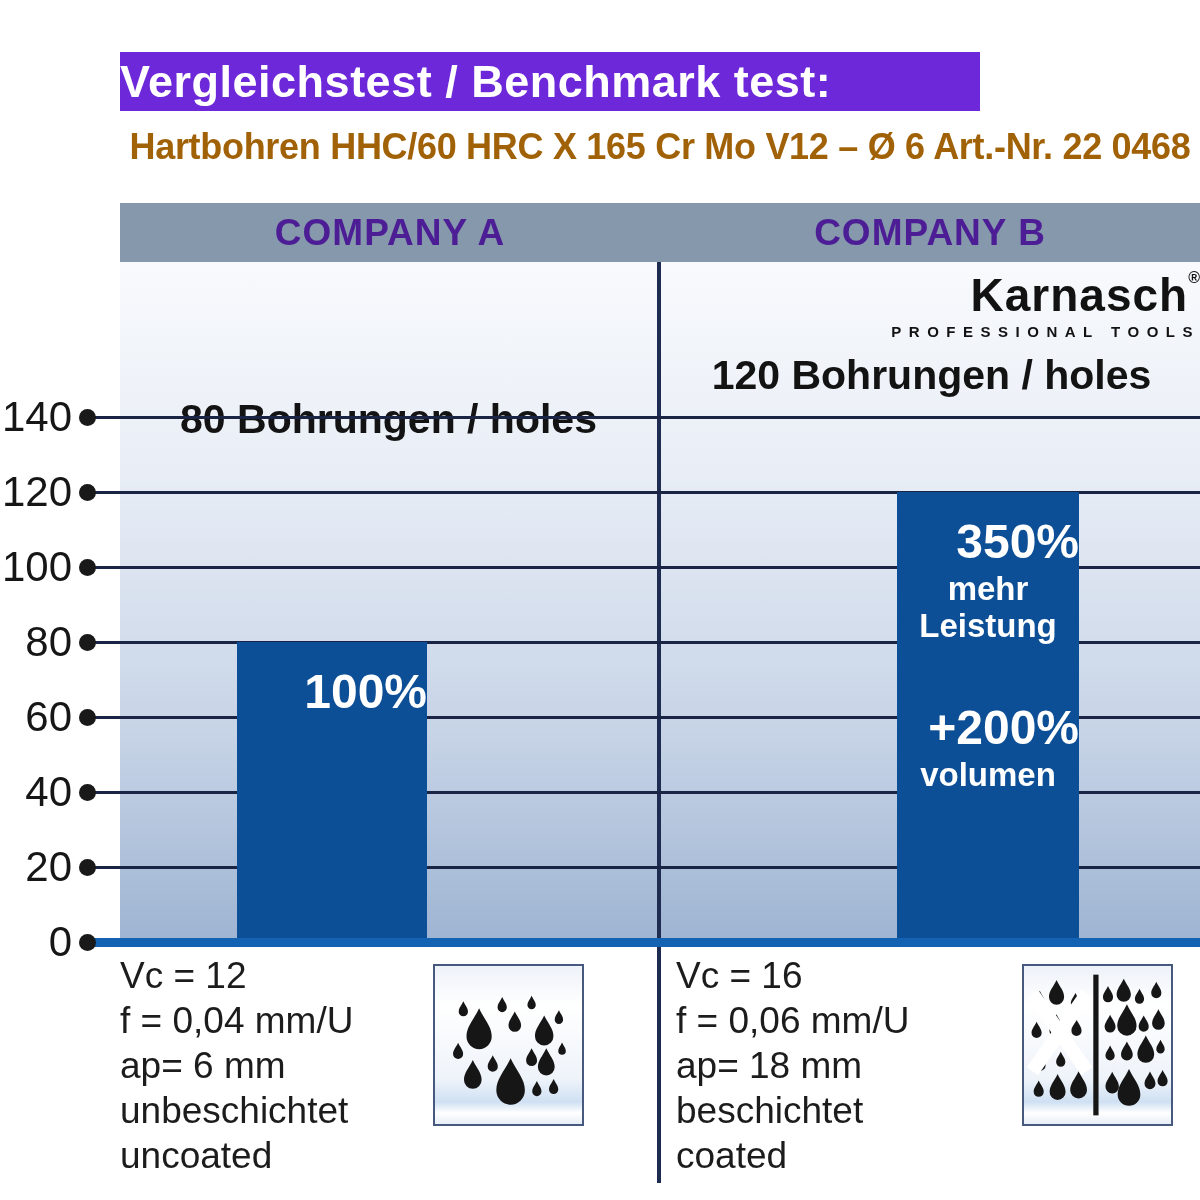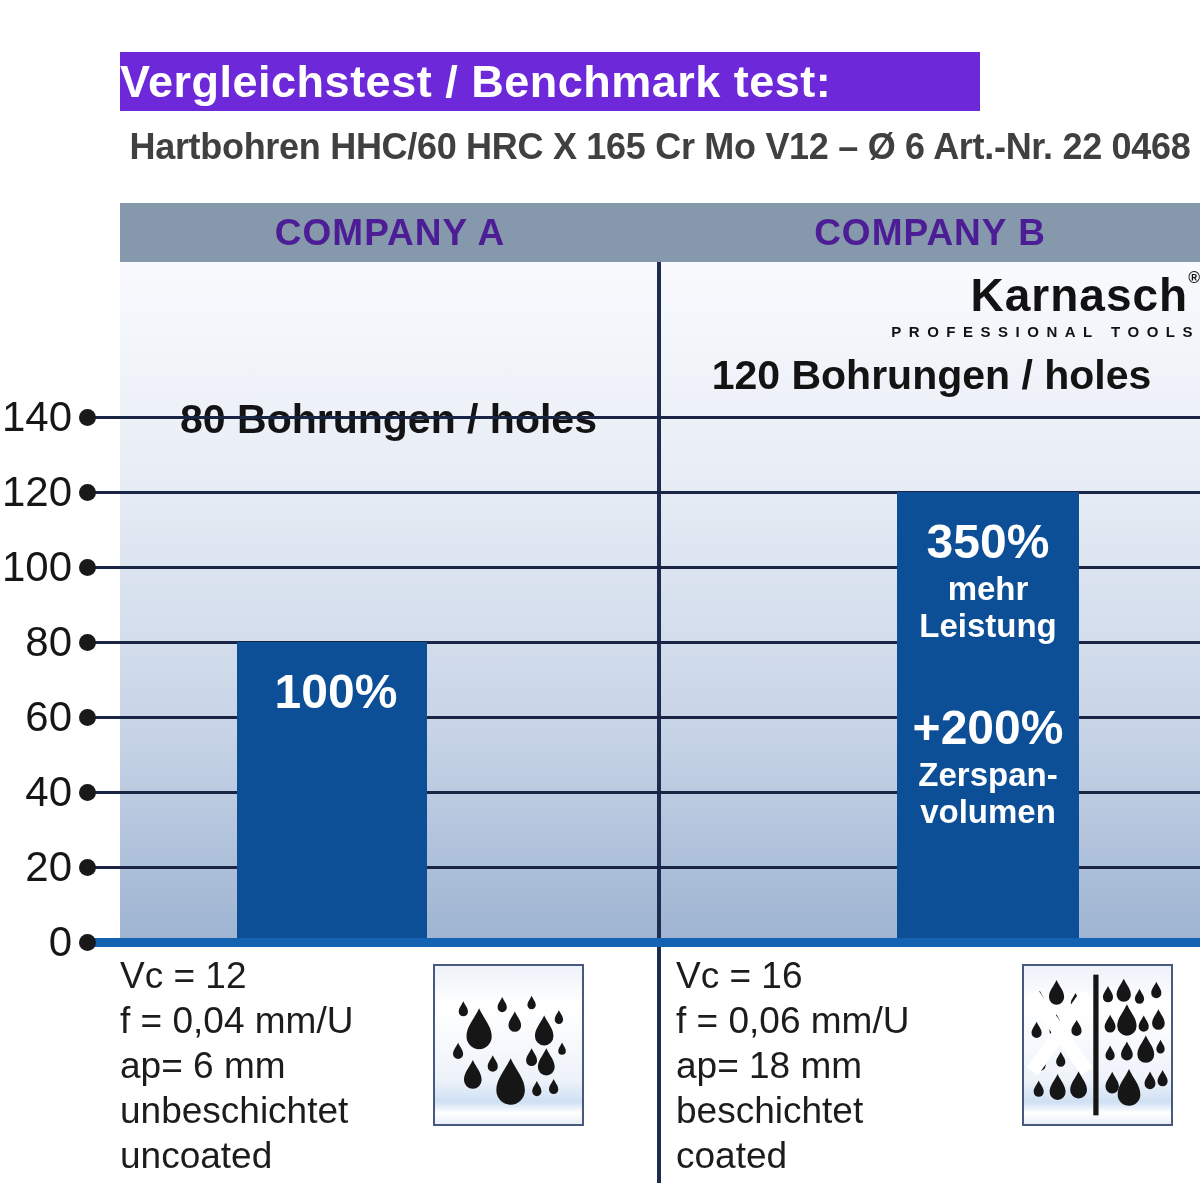--- a/index.html
+++ b/index.html
@@ -4,21 +4,21 @@
 <style>
   html,body{margin:0;padding:0;background:#fff;}
   .page{position:relative;width:1200px;height:1200px;background:#ffffff;overflow:hidden;
         font-family:"Liberation Sans","DejaVu Sans",sans-serif;color:#1a1a1a;}
 
   
   .title-bar{position:absolute;left:120px;top:52px;width:860px;height:59px;background:#6d28d9;
              display:flex;align-items:center;
              color:#ffffff;font-size:45px;font-weight:700;letter-spacing:.5px;}
   .subtitle{position:absolute;left:120px;top:126px;width:1080px;text-align:center;
-            font-size:36px;font-weight:700;letter-spacing:-.3px;color:#404040;}
+            font-size:36px;font-weight:700;letter-spacing:-.3px;color:#a16207;}
   .company-bar{position:absolute;left:120px;top:203px;width:1080px;height:59px;background:#8598ac;
                display:flex;}
   .company-cell{flex:1;display:flex;align-items:center;justify-content:center;
                 color:#4c1d95;font-size:37px;font-weight:700;letter-spacing:1px;}
 
   
   .chart-panel{position:absolute;left:120px;top:262px;width:1080px;height:680px;
                background:linear-gradient(180deg,#f8fafd 0%,#e9eef6 30%,#c6d3e6 70%,#9eb4d2 100%);}
   .divider{position:absolute;left:657px;top:262px;width:4px;height:921px;background:#1e2c52;}
 
@@ -33,21 +33,21 @@
   .brand-tagline{margin-top:6px;font-size:15px;font-weight:700;letter-spacing:7.5px;color:#121212;}
 
   
   #chart-layer{position:absolute;left:0;top:0;width:1200px;height:1200px;}
   .gridline{position:absolute;left:90px;width:1110px;height:3px;background:#1a2545;z-index:1;}
   .baseline{position:absolute;left:90px;width:1110px;height:9px;background:#1463b2;z-index:3;}
   .tick-dot{position:absolute;width:17px;height:17px;border-radius:50%;background:#191919;z-index:3;}
   .tick-label{position:absolute;left:0px;width:72px;text-align:right;font-size:42px;
               font-weight:400;color:#161616;line-height:56px;z-index:3;}
   .bar{position:absolute;background:#0d4f96;z-index:2;text-align:center;color:#fff;}
-  .bar-label-big{font-size:48px;font-weight:700;line-height:56px;}
+  .bar-label-big{font-size:48px;font-weight:700;line-height:56px;text-align:right;}
   .bar-label-small{font-size:33px;font-weight:700;line-height:37px;}
   .gap-top{margin-top:56px;}
   .first-label{margin-top:22px;}
 
   
   .specs{position:absolute;top:953px;font-size:37px;line-height:45px;color:#1c1c1c;}
   .specs-a{left:120px;} .specs-b{left:676px;}
   .icon-box{position:absolute;top:964px;width:147px;height:158px;border:2px solid #47597f;
             background:linear-gradient(180deg,#eef2f9 0%,#ffffff 25%,#eef3fa 72%,#cfe0f3 86%,#ffffff 93%,#e8eef7 100%);}
   .icon-a{left:433px;} .icon-b{left:1022px;}
@@ -106,21 +106,20 @@
       <div class="tick-dot" style="top: 933.5px; left: 79px;"></div>
       <div class="tick-label" style="top: 914px;">0</div>
       <div class="bar" style="left: 237px; width: 182px; top: 642px; height: 300px; background: rgb(13, 79, 150); padding-left: 8px;">
         <div class="bar-label-big first-label">100%</div>
       </div>
       <div class="bar" style="left: 897px; width: 182px; top: 492px; height: 450px; background: rgb(13, 79, 150);">
         <div class="bar-label-big first-label">350%</div>
         <div class="bar-label-small">mehr</div>
         <div class="bar-label-small">Leistung</div>
         <div class="bar-label-big gap-top">+200%</div>
-        <div class="bar-label-small">Zerspan-</div>
         <div class="bar-label-small">volumen</div>
       </div>
     </div>
 
   <div class="specs specs-a">
     <div>Vc = 12</div>
     <div>f = 0,04 mm/U</div>
     <div>ap= 6 mm</div>
     <div>unbeschichtet</div>
     <div>uncoated</div>

